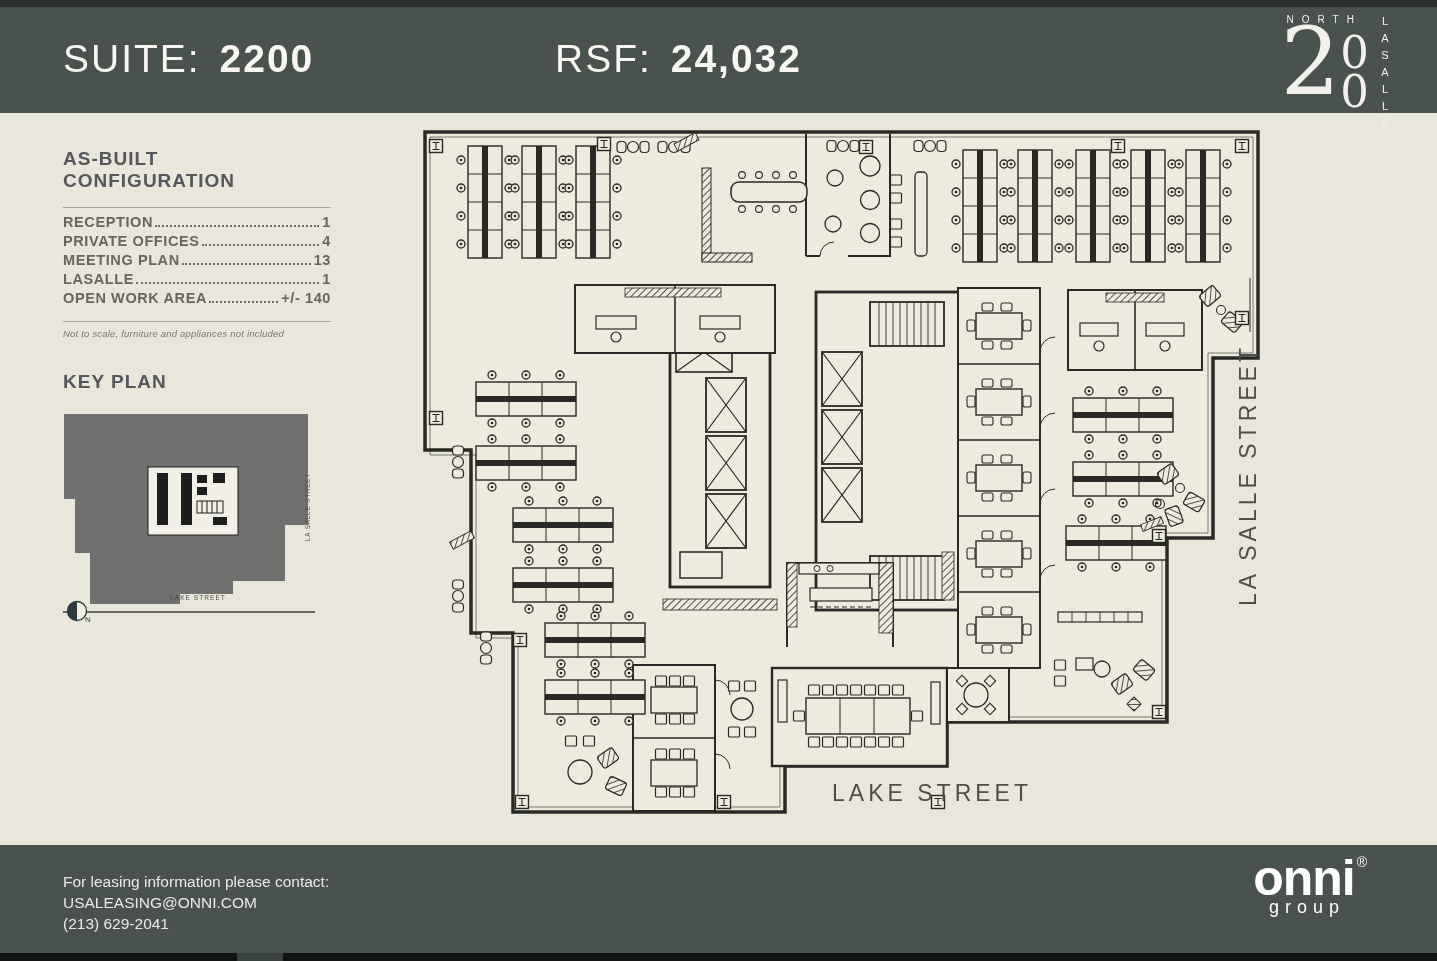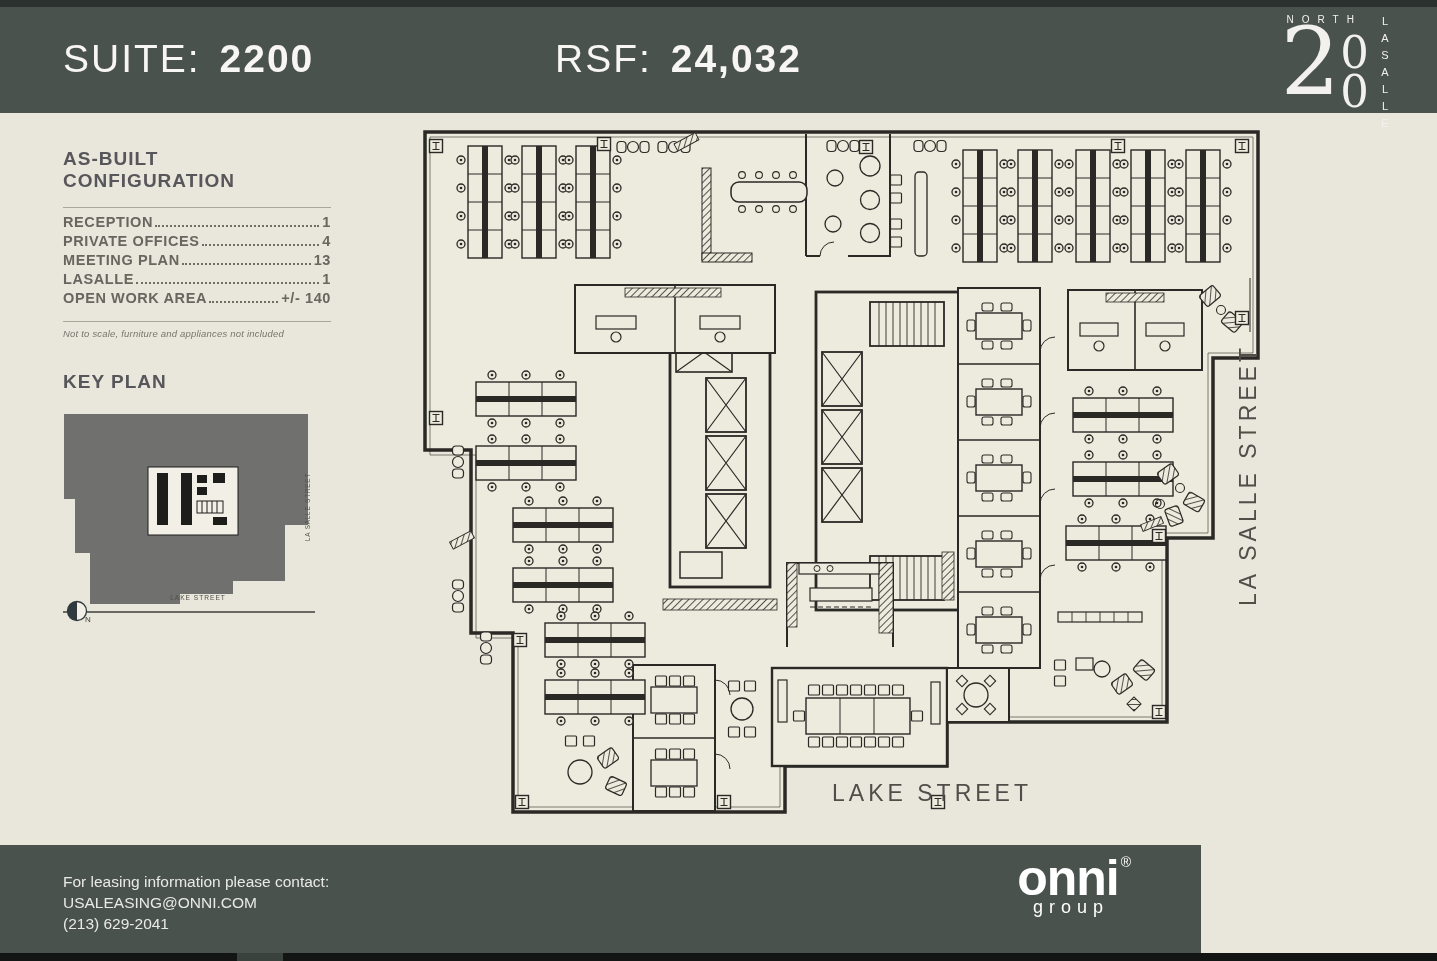--- a/index.html
+++ b/index.html
@@ -28,21 +28,21 @@
   .cfg-list{margin-top:6px;}
   .cfg-row{display:flex;align-items:baseline;margin-top:3px;font-size:14.5px;
            font-weight:700;letter-spacing:.6px;}
   .cfg-dots{flex:1;border-bottom:2.6px dotted #6E6D66;margin:0 3px 3px 2px;}
   .note{font-size:9.5px;font-style:italic;color:#77766E;margin-top:6px;letter-spacing:.2px;}
   .keyplan-h{margin-top:32px;}
   .keyplan-wrap{margin-top:16px;}
   
   .plan-svg{position:absolute;left:418px;top:120px;}
   
-  .footer{position:absolute;left:0;top:845px;width:1201px;height:108px;background:#4A524E;}
+  .footer{position:absolute;left:0;top:845px;width:1437px;height:108px;background:#4A524E;}
   .contact{position:absolute;left:63px;top:26px;color:#E9EAE7;font-size:15.5px;line-height:21px;}
   .onni{position:absolute;right:70px;top:8px;color:#FFFFFF;text-align:center;}
   .onni-word{font-size:50px;font-weight:800;letter-spacing:-1px;line-height:50px;}
   .onni-reg{font-size:14px;vertical-align:28px;font-weight:400;margin-left:2px;}
   .onni-sub{font-size:18px;letter-spacing:6px;margin-top:-6px;padding-right:6px;}
   .bottom-strip{position:absolute;left:0;top:953px;width:1437px;height:8px;background:#121513;}
   .strip-seg{position:absolute;left:237px;top:0;width:46px;height:8px;background:#3A423E;}
   
   svg text{font-family:"Liberation Sans",sans-serif;}
 </style>

